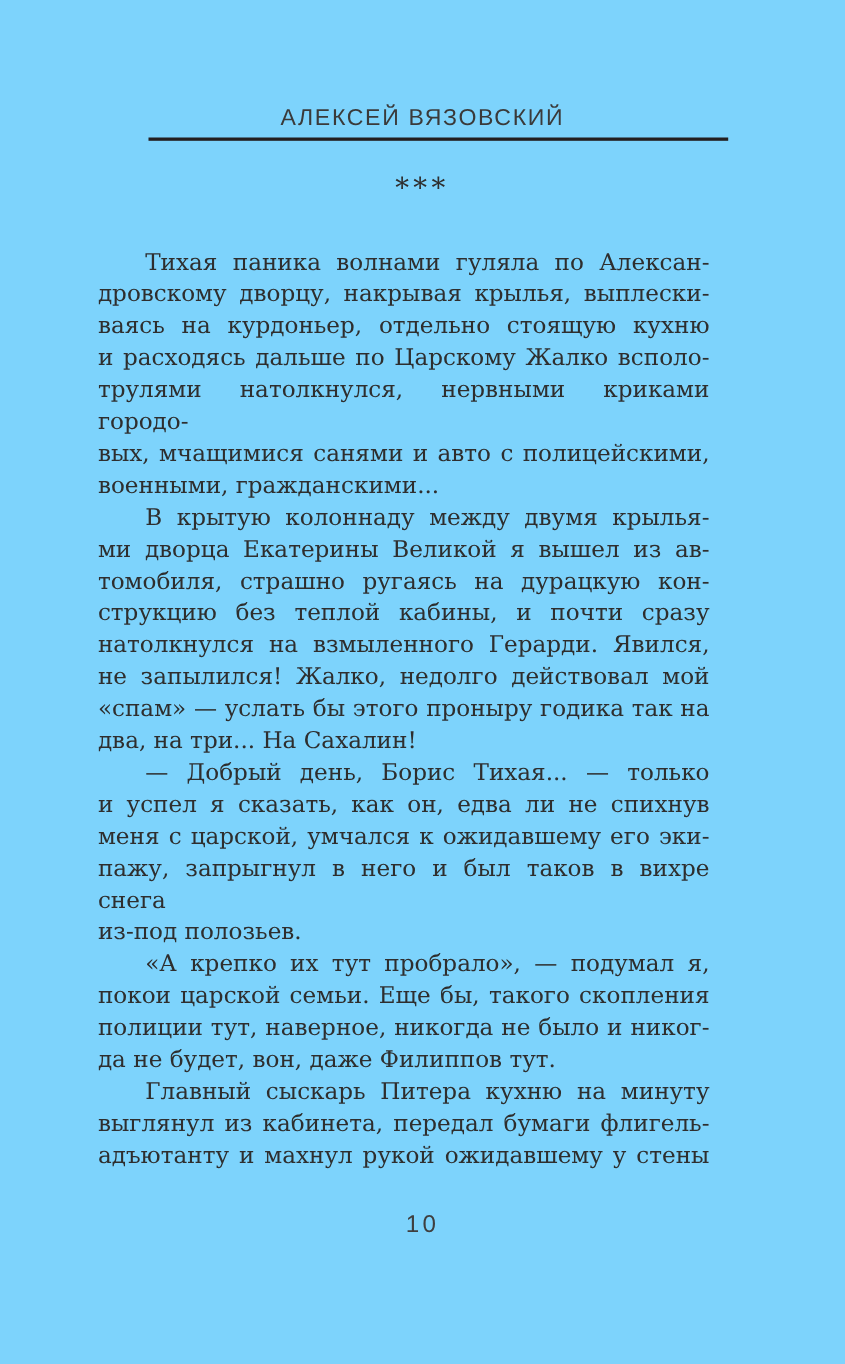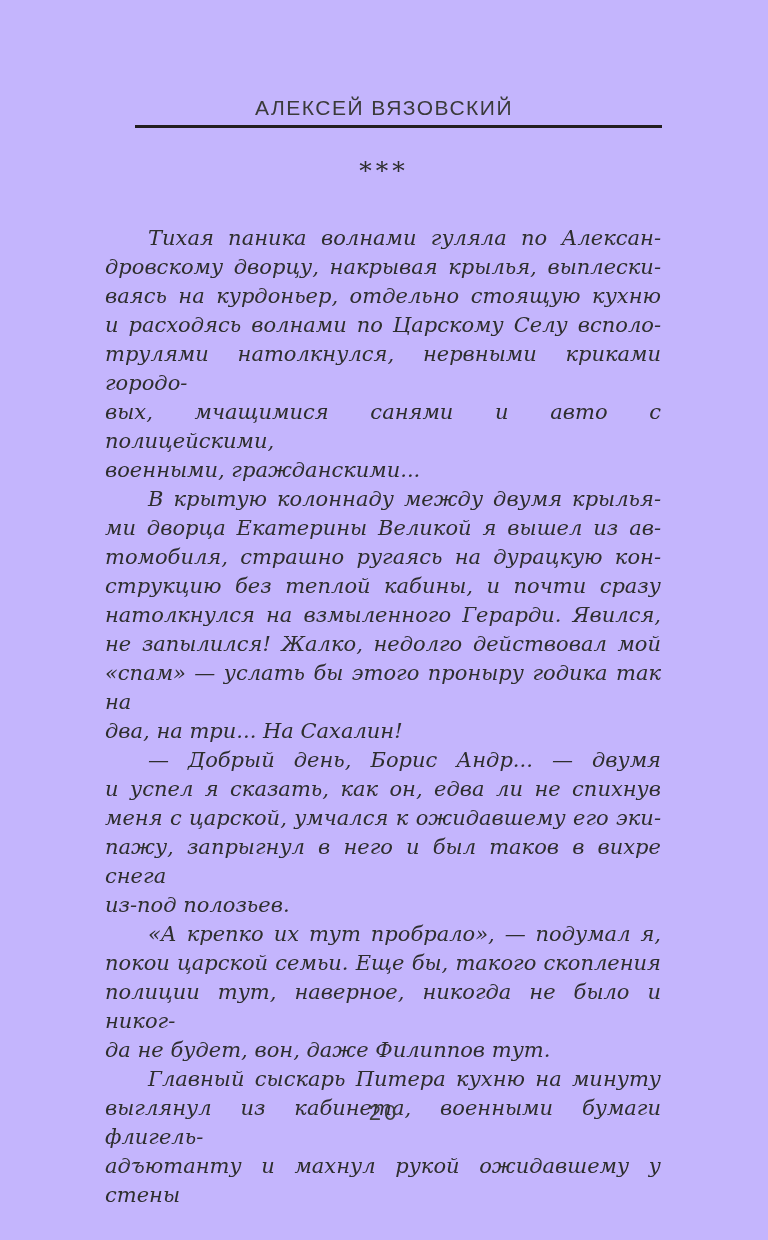--- a/index.html
+++ b/index.html
@@ -1,21 +1,21 @@
 <!DOCTYPE html>
 <html lang="ru"><head>
 <meta charset="utf-8">
 <style>
   html, body { margin: 0; padding: 0; background: #e8e8e8; }
   .page {
     position: relative;
     width: 768px;
     height: 1240px;
     margin: 0 auto;
-    background: #c4b5fd;
+    background: #7dd3fc;
     overflow: hidden;
     font-family: "DejaVu Serif", serif;
   }
   .running-head {
     position: absolute;
     top: 96px;
     left: 0;
     width: 100%;
     text-align: center;
     font-family: "Liberation Sans", sans-serif;
@@ -38,26 +38,25 @@
     left: 0;
     width: 100%;
     text-align: center;
     font-size: 25px;
     letter-spacing: 4px;
     color: #2e2e2e;
   }
   .text-block {
     position: absolute;
     top: 224px;
-    left: 105px;
+    left: 89px;
     width: 556px;
     font-size: 21px;
     line-height: 29px;
     color: #2e2e2e;
-    font-style: italic;
   }
   .para { margin: 0; padding: 0; }
   .line {
     display: block;
     text-align: justify;
     text-align-last: justify;
     white-space: normal;
   }
   .line.first { text-indent: 43px; }
   .line.lastline { text-align: center; text-align-last: left; }
@@ -82,50 +81,50 @@
 
   <div class="header-rule"></div>
 
   <div class="section-separator">***</div>
 
   <div class="text-block" id="text-block">
       <p class="para">
         <span class="line first">Тихая паника волнами гуляла по Алексан-</span>
         <span class="line">дровскому дворцу, накрывая крылья, выплески-</span>
         <span class="line">ваясь на курдоньер, отдельно стоящую кухню</span>
-        <span class="line">и расходясь волнами по Царскому Селу всполо-</span>
+        <span class="line">и расходясь дальше по Царскому Жалко всполо-</span>
         <span class="line">трулями натолкнулся, нервными криками городо-</span>
         <span class="line">вых, мчащимися санями и авто с полицейскими,</span>
         <span class="line lastline">военными, гражданскими...</span>
       </p>
       <p class="para">
         <span class="line first">В крытую колоннаду между двумя крылья-</span>
         <span class="line">ми дворца Екатерины Великой я вышел из ав-</span>
         <span class="line">томобиля, страшно ругаясь на дурацкую кон-</span>
         <span class="line">струкцию без теплой кабины, и почти сразу</span>
         <span class="line">натолкнулся на взмыленного Герарди. Явился,</span>
         <span class="line">не запылился! Жалко, недолго действовал мой</span>
         <span class="line">«спам» — услать бы этого проныру годика так на</span>
         <span class="line lastline">два, на три... На Сахалин!</span>
       </p>
       <p class="para">
-        <span class="line first">— Добрый день, Борис Андр... — двумя</span>
+        <span class="line first">— Добрый день, Борис Тихая... — только</span>
         <span class="line">и успел я сказать, как он, едва ли не спихнув</span>
         <span class="line">меня с царской, умчался к ожидавшему его эки-</span>
         <span class="line">пажу, запрыгнул в него и был таков в вихре снега</span>
         <span class="line lastline">из-под полозьев.</span>
       </p>
       <p class="para">
         <span class="line first">«А крепко их тут пробрало», — подумал я,</span>
         <span class="line">покои царской семьи. Еще бы, такого скопления</span>
         <span class="line">полиции тут, наверное, никогда не было и никог-</span>
         <span class="line lastline">да не будет, вон, даже Филиппов тут.</span>
       </p>
       <p class="para">
         <span class="line first">Главный сыскарь Питера кухню на минуту</span>
-        <span class="line">выглянул из кабинета, военными бумаги флигель-</span>
+        <span class="line">выглянул из кабинета, передал бумаги флигель-</span>
         <span class="line">адъютанту и махнул рукой ожидавшему у стены</span>
       </p>
     </div>
 
-  <div class="page-number">20</div>
+  <div class="page-number">10</div>
 
 </div>
 
 </body></html>

